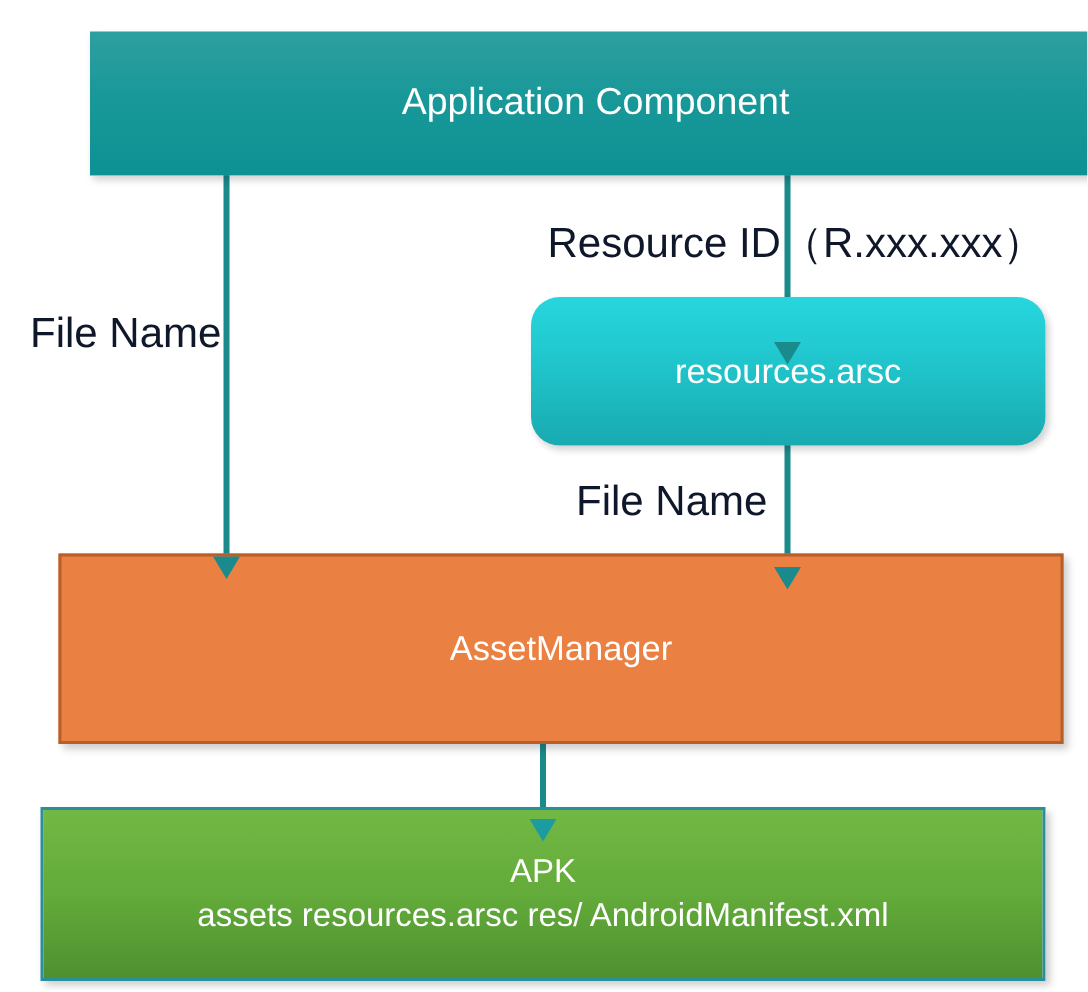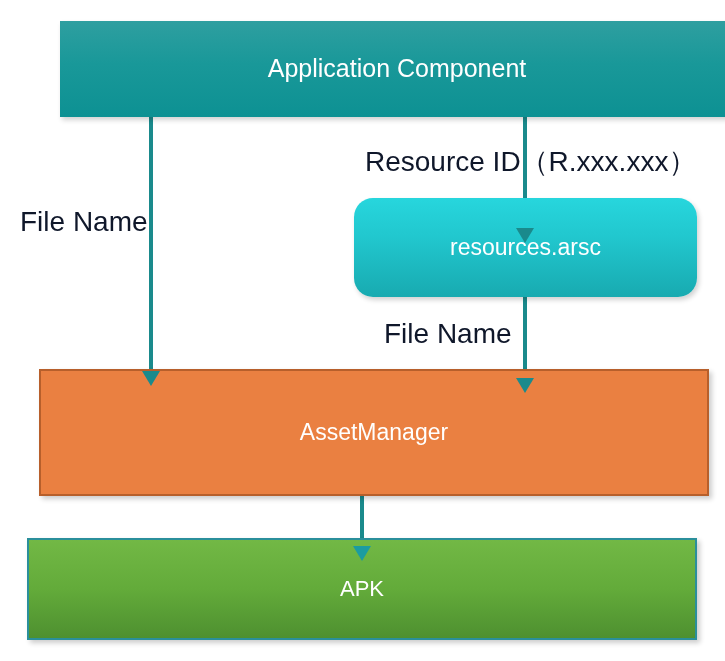--- a/index.html
+++ b/index.html
@@ -67,21 +67,21 @@
     box-shadow: 3px 3px 5px rgba(0,0,0,0.20);
     font-size: 23px;
     margin-left: 12px;
   }
 
   
   .node-apk {
     left: 27px;
     top: 538px;
     width: 670px;
-    height: 102px;
+    height: 116px;
     background: linear-gradient(to bottom, #72b845 0%, #63ab3a 50%, #4e9030 100%);
     border: 2px solid #2a8f9b;
     box-shadow: 3px 3px 5px rgba(0,0,0,0.20);
     font-size: 22px;
     line-height: 1.3;
   }
   .node-apk .apk-line1 { display: block; }
   .node-apk .apk-line2 { display: block; }
 
   
@@ -162,15 +162,16 @@
   <div class="node node-arsc">
     <span>resources.arsc</span>
   </div>
 
   <div class="node node-assetmanager">
     <span>AssetManager</span>
   </div>
 
   <div class="node node-apk">
     <span class="apk-line1">APK</span>
+    <span class="apk-line2">assets resources.arsc res/ AndroidManifest.xml</span>
   </div>
 
 </div>
 
 </body></html>

